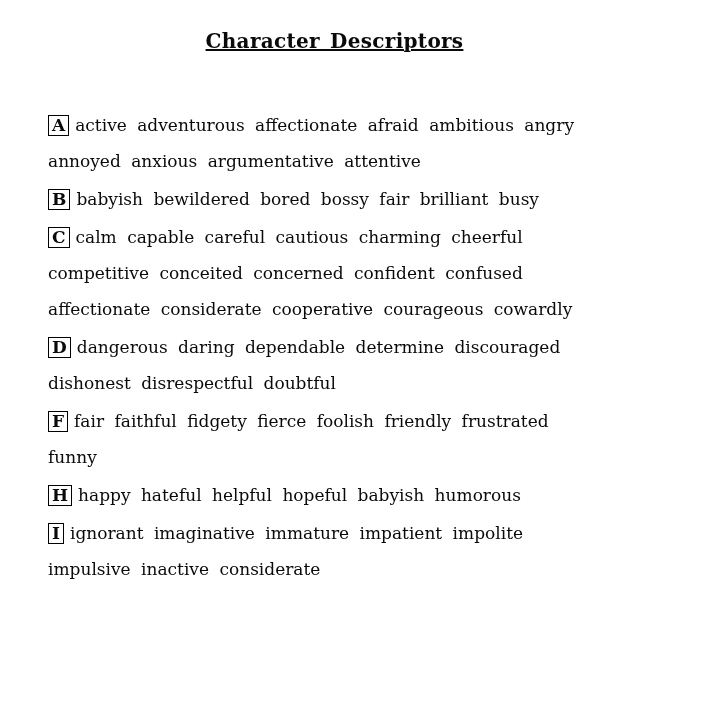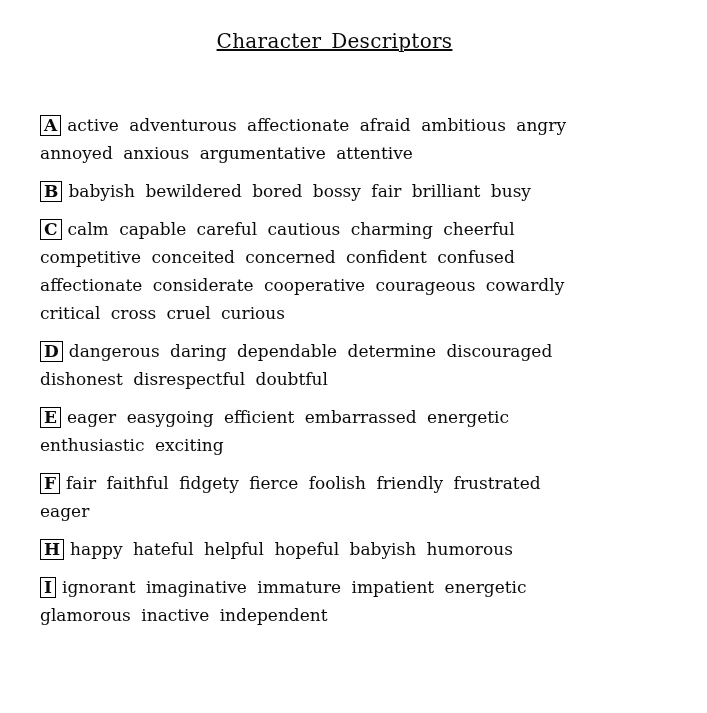--- a/index.html
+++ b/index.html
@@ -16,30 +16,30 @@
     background: #ffffff;
     color: #0a0a0a;
     font-family: "DejaVu Serif", serif;
     overflow: hidden;
   }
   .title {
     margin: 0 0 56px 0;
     text-align: center;
     font-size: 20px;
     line-height: 27px;
-    font-weight: normal;
+    font-weight: bold;
     text-decoration: underline;
     letter-spacing: 0.3px;
     word-spacing: 3px;
   }
   .section {
     margin: 0 0 10px 0;
   }
   .line {
-    margin: 0;
+    margin: 8px;
     font-size: 17px;
     line-height: 28px;
     word-spacing: 5px;
     white-space: nowrap;
   }
   .letter-box {
     display: inline-block;
     border: 1px solid #000000;
     font-weight: bold;
     font-size: 17px;
@@ -63,41 +63,36 @@
   </div>
 
   <div class="section">
     <p class="line"><span class="letter-box">B</span><span>babyish bewildered bored bossy fair brilliant busy</span></p>
   </div>
 
   <div class="section">
     <p class="line"><span class="letter-box">C</span><span>calm capable careful cautious charming cheerful</span></p>
     <p class="line"><span>competitive conceited concerned confident confused</span></p>
     <p class="line"><span>affectionate considerate cooperative courageous cowardly</span></p>
-    <p class="line"><span>critical cross cruel curious</span></p>
   </div>
 
   <div class="section">
     <p class="line"><span class="letter-box">D</span><span>dangerous daring dependable determine discouraged</span></p>
     <p class="line"><span>dishonest disrespectful doubtful</span></p>
   </div>
 
-  <div class="section">
-    <p class="line"><span class="letter-box">E</span><span>eager easygoing efficient embarrassed energetic</span></p>
-    <p class="line"><span>enthusiastic exciting</span></p>
-  </div>
 
   <div class="section">
     <p class="line"><span class="letter-box">F</span><span>fair faithful fidgety fierce foolish friendly frustrated</span></p>
-    <p class="line"><span>eager</span></p>
+    <p class="line"><span>funny</span></p>
   </div>
 
 
   <div class="section">
     <p class="line"><span class="letter-box">H</span><span>happy hateful helpful hopeful babyish humorous</span></p>
   </div>
 
   <div class="section">
-    <p class="line"><span class="letter-box">I</span><span>ignorant imaginative immature impatient energetic</span></p>
-    <p class="line"><span>glamorous inactive independent</span></p>
+    <p class="line"><span class="letter-box">I</span><span>ignorant imaginative immature impatient impolite</span></p>
+    <p class="line"><span>impulsive inactive considerate</span></p>
   </div>
 
 </div>
 
 </body></html>

